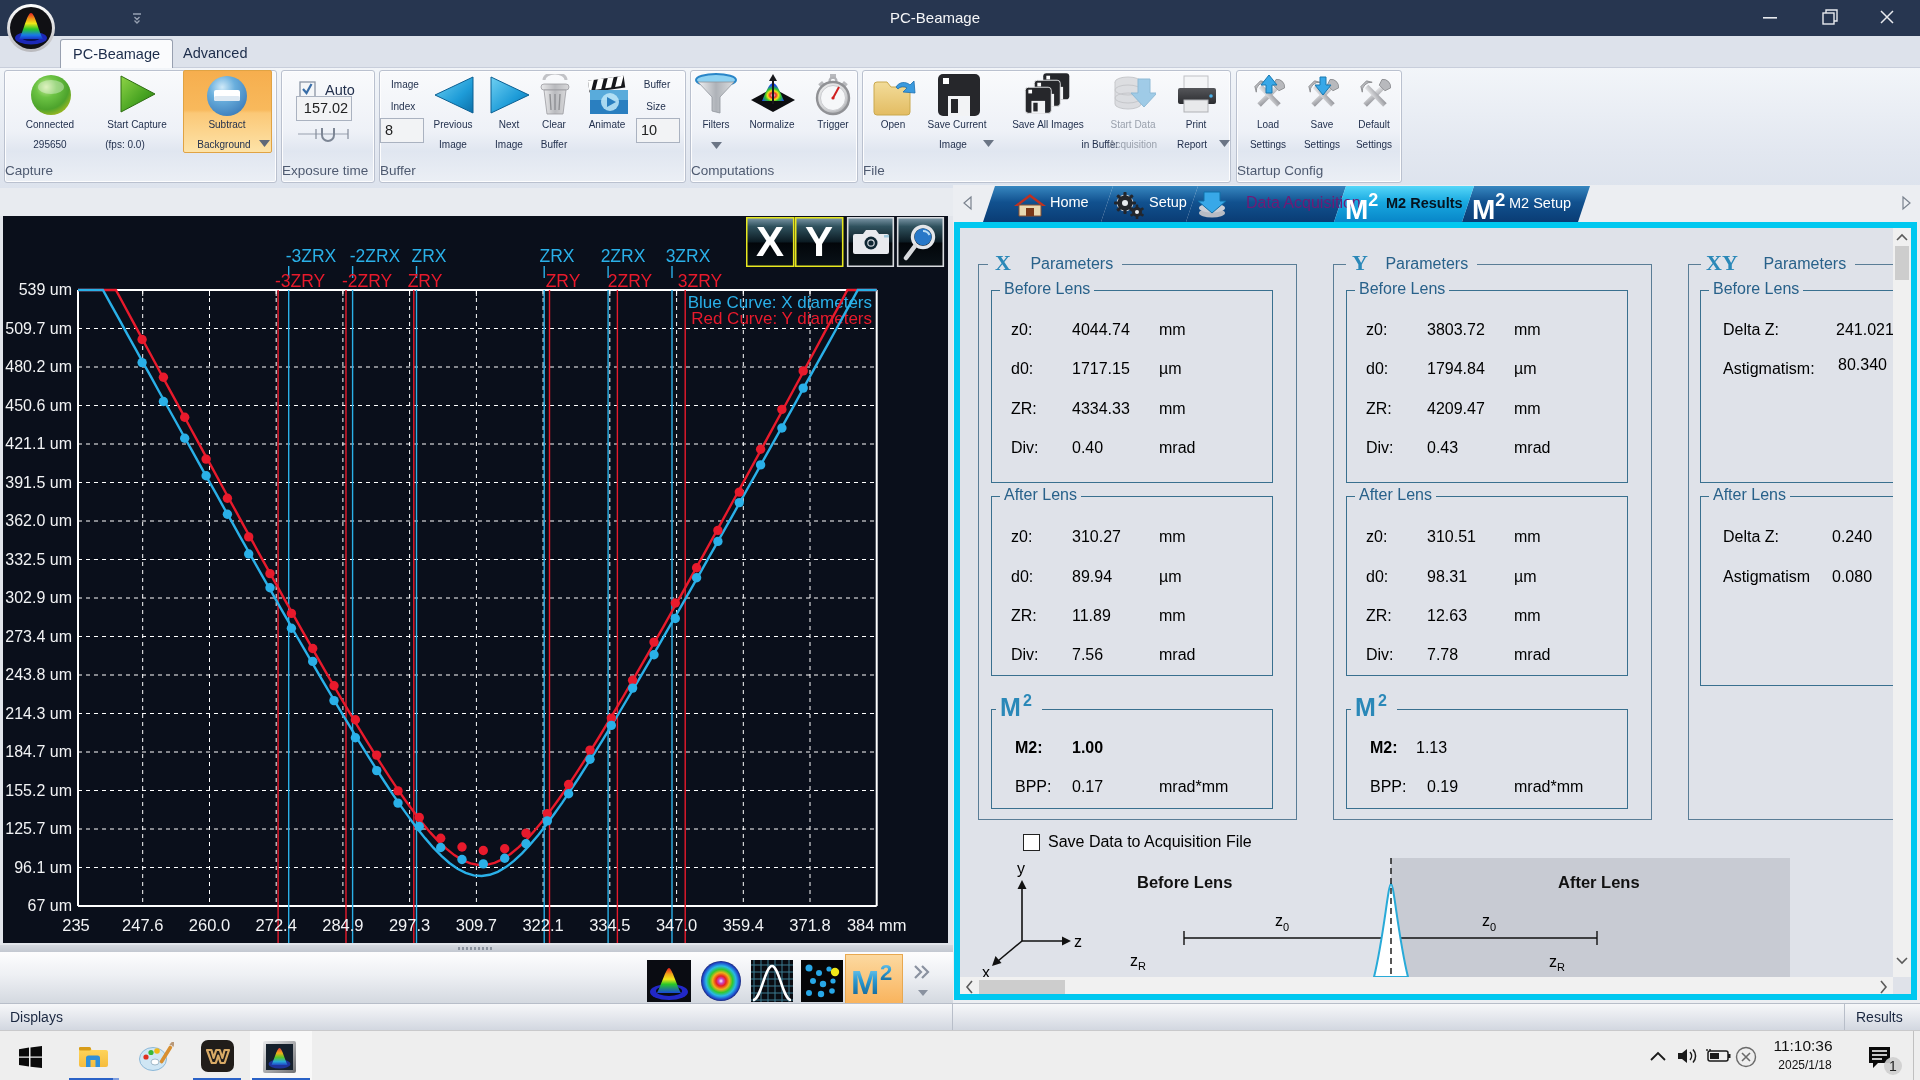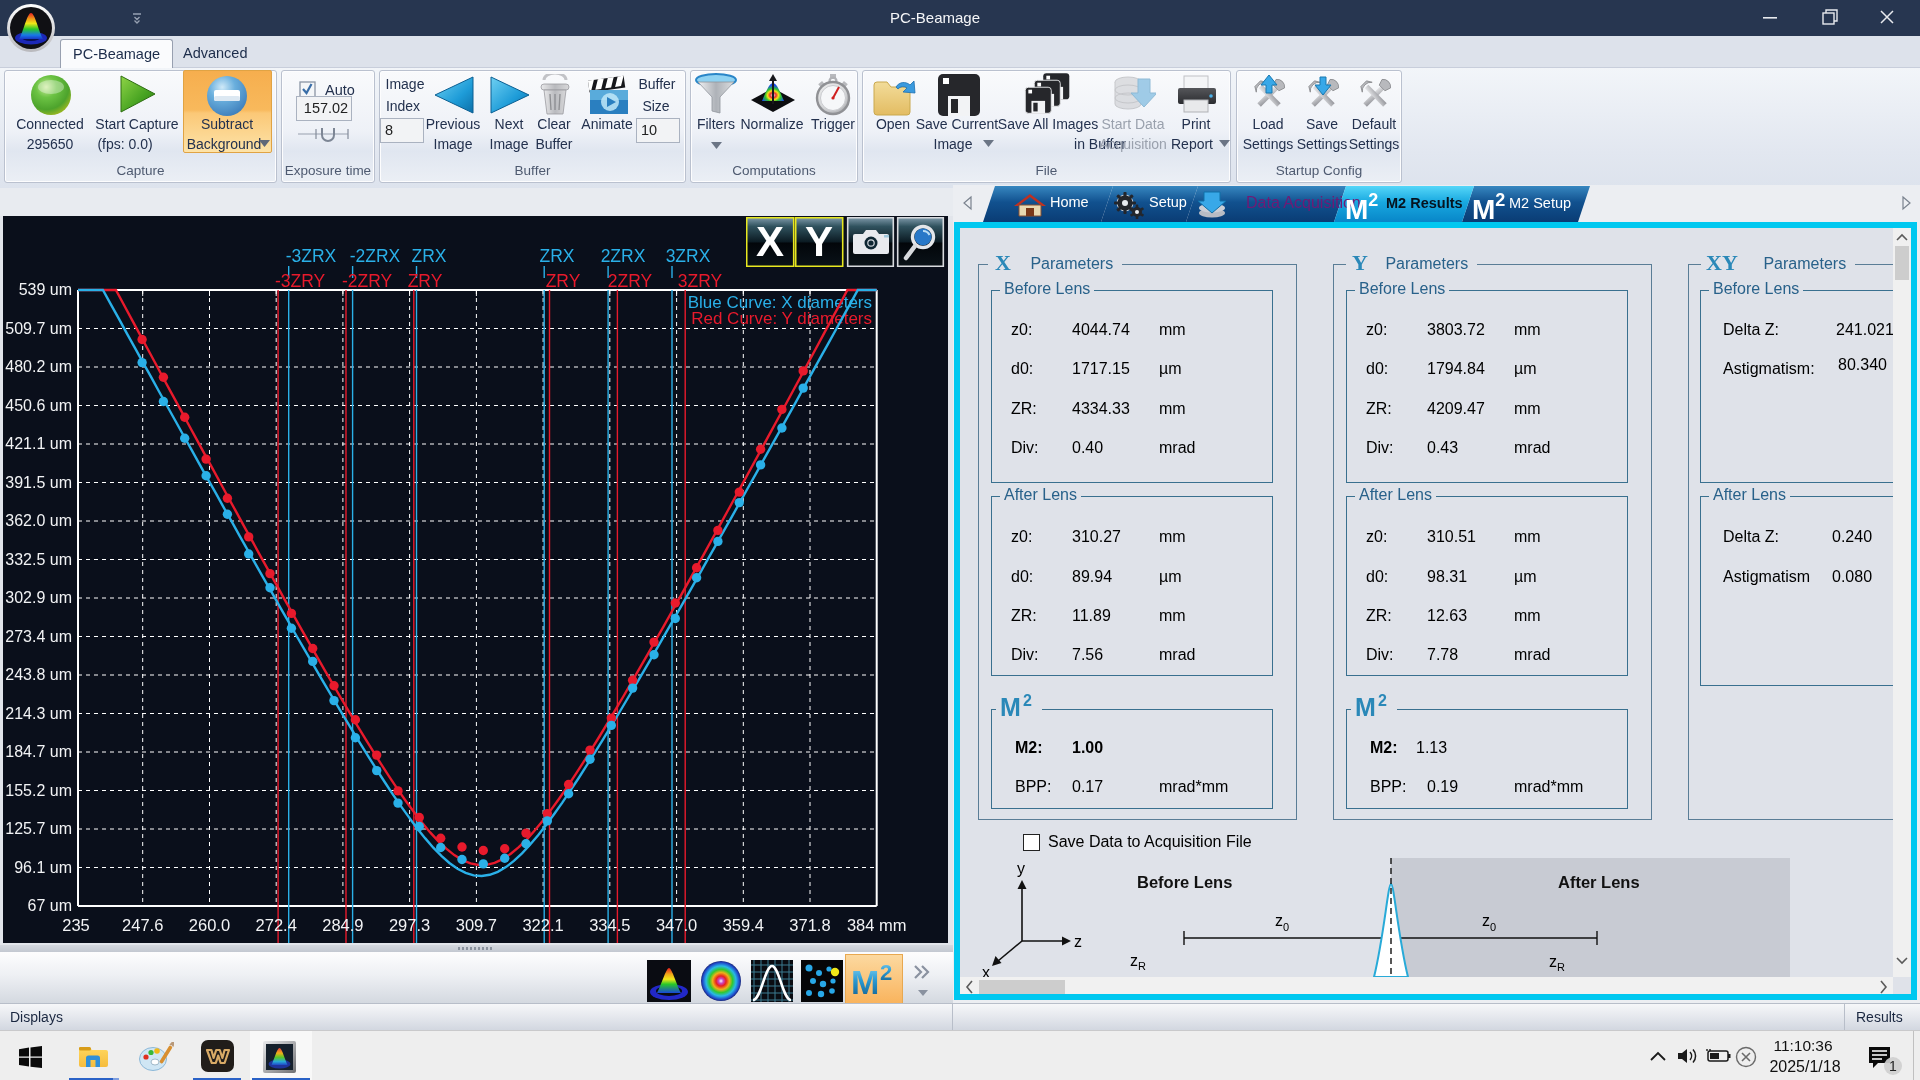--- a/index.html
+++ b/index.html
@@ -5,22 +5,22 @@
 body{font-family:"Liberation Sans",sans-serif;}
 #root{position:relative;width:1920px;height:1080px;background:#e8ebf0;overflow:hidden}
 .abs{position:absolute}
 #titlebar{left:0;top:0;width:1920px;height:36px;background:#273650;color:#fff}
 #title{width:100%;text-align:center;line-height:36px;font-size:15px;color:#f5f6f8}
 #tabstrip{left:0;top:36px;width:1920px;height:32px;background:#dde2eb;border-bottom:1px solid #c8cedb}
 .rtab{position:absolute;top:3px;height:29px;line-height:28px;font-size:14.5px;color:#1c2c4a;padding:0 12px}
 .rtab.act{background:#fafbfd;border:1px solid #98a0b0;border-bottom:none;border-radius:3px 3px 0 0}
 #ribbon{left:0;top:68px;width:1920px;height:120px;background:linear-gradient(#f2f5f9,#e2e7f0 70%,#dde3ed)}
 .grp{position:absolute;top:2px;height:113px;background:linear-gradient(#f9fafc,#eef1f7 55%,#e0e6f0 72%,#ebeff5);border:1px solid #bac1cf;border-radius:3px;box-shadow:inset 0 0 0 1px #fdfdfe}
-.glabel{position:absolute;bottom:4px;width:100%;text-align:center;font-size:13.5px;color:#4e5a70}
-.ilabel{position:absolute;text-align:center;font-size:14px;color:#23314e;line-height:19.5px;white-space:nowrap}
+.glabel{position:absolute;bottom:4px;width:100%;text-align:left;font-size:13.5px;color:#4e5a70}
+.ilabel{position:absolute;text-align:center;font-size:10px;color:#23314e;line-height:19.5px;white-space:nowrap}
 .ilabel.gray{color:#9aa1ad}
 .inbox{position:absolute;background:#f2f3f5;border:1px solid #aab2c0;font-size:14.5px;color:#222;padding-left:4px}
 #leftpanel{left:0;top:188px;width:953px;height:815px}
 #lph{left:0;top:0;width:953px;height:28px;background:linear-gradient(#fdfdfe,#dfe3ea 55%,#c9cfda);border-top:1px solid #fff;border-bottom:1px solid #b6bcc9}
 #lph span{margin-left:7px;font-size:13.5px;font-weight:bold;color:#15233f;line-height:27px;display:inline-block}
 #chartwrap{left:0;top:28px;width:953px;height:729px;background:#0a0f1b}
 #ltoolbar{left:0;top:764px;width:953px;height:51px;background:linear-gradient(#fdfdfe,#eef0f4 45%,#d4d9e0)}
 #splitter{left:0;top:757px;width:953px;height:7px;background:linear-gradient(#d4d8df,#c3c8d1)}
 #statusbar{left:0;top:1003px;width:1920px;height:27px;background:linear-gradient(#f6f7f9,#e3e6ec 55%,#d2d7e0);border-top:1px solid #b8bec9;font-size:14px;color:#1a2740}
 #taskbar{left:0;top:1030px;width:1920px;height:50px;background:#eeeeee;border-top:1px solid #c9c9cb}
@@ -1001,21 +1001,21 @@
         <rect x="3" y="2" width="20" height="10" rx="2" fill="none" stroke="#1a1a1a" stroke-width="1.5"></rect>
         <rect x="5" y="4" width="9" height="6" fill="#1a1a1a"></rect>
         <rect x="23" y="5" width="2.5" height="4" fill="#1a1a1a"></rect>
         <path d="M2 2 v-2 M5 2 v-2" stroke="#1a1a1a" stroke-width="1.4"></path>
       </svg>
       <svg class="abs" style="left:1735px;top:15px" width="22" height="22">
         <circle cx="11" cy="11" r="9.5" fill="none" stroke="#6a6a6a" stroke-width="1.4"></circle>
         <path d="M7 7 l8 8 M15 7 l-8 8" stroke="#6a6a6a" stroke-width="1.6"></path>
       </svg>
       <div class="abs" style="left:1762px;top:6px;width:82px;text-align:center;font-size:15.5px;color:#111">11:10:36</div>
-      <div class="abs" style="left:1762px;top:27px;width:86px;text-align:center;font-size:16px;color:#111">2025/1/18</div>
+      <div class="abs" style="left:1762px;top:27px;width:86px;text-align:center;font-size:12px;color:#111">2025/1/18</div>
       <svg class="abs" style="left:1868px;top:15px" width="40" height="32">
         <path d="M1 1 h21 v16 h-12 l-5 5 v-5 h-4 Z" fill="#0a0a0a"></path>
         <g stroke="#f8f8f8" stroke-width="1.6">
           <line x1="4" y1="5" x2="19" y2="5"></line>
           <line x1="4" y1="9" x2="19" y2="9"></line>
           <line x1="4" y1="13" x2="14" y2="13"></line>
         </g>
 <circle cx="25" cy="20" r="9" fill="#cfcfcf" opacity="0.92"></circle>
         <text x="25" y="25" font-size="14" fill="#222" text-anchor="middle">1</text>
       </svg>

